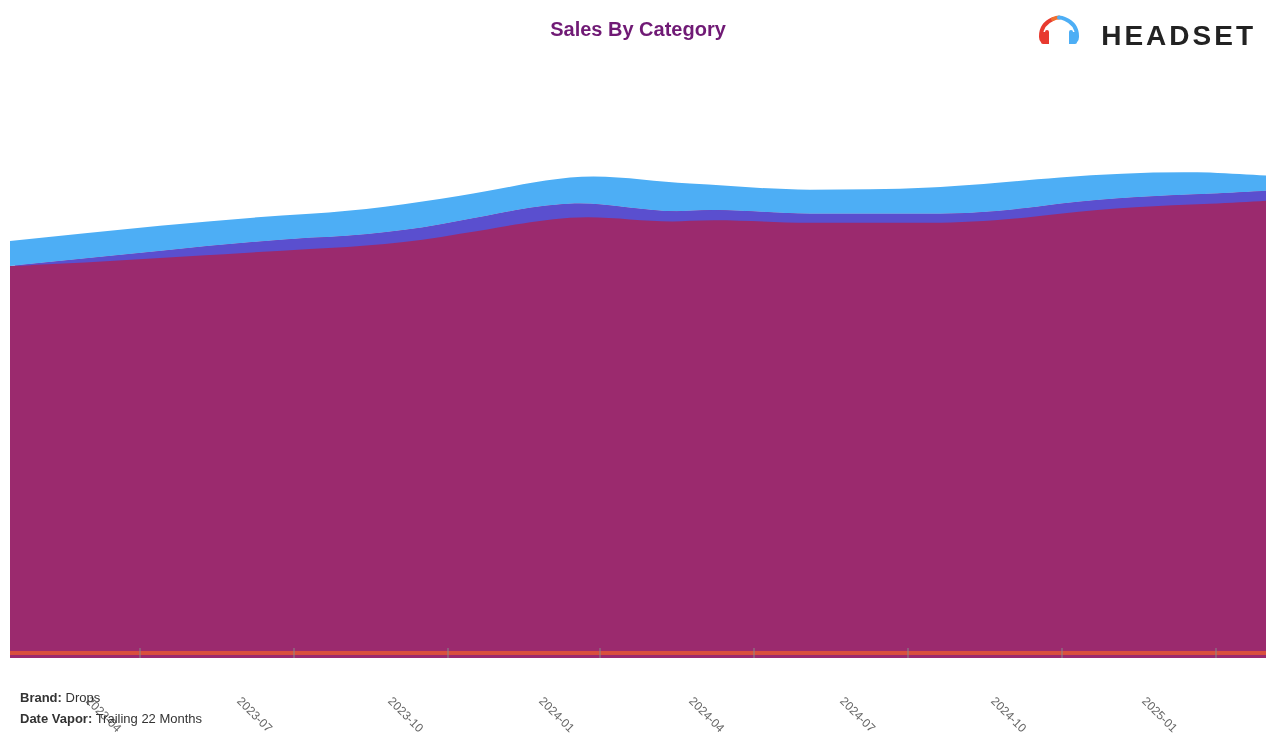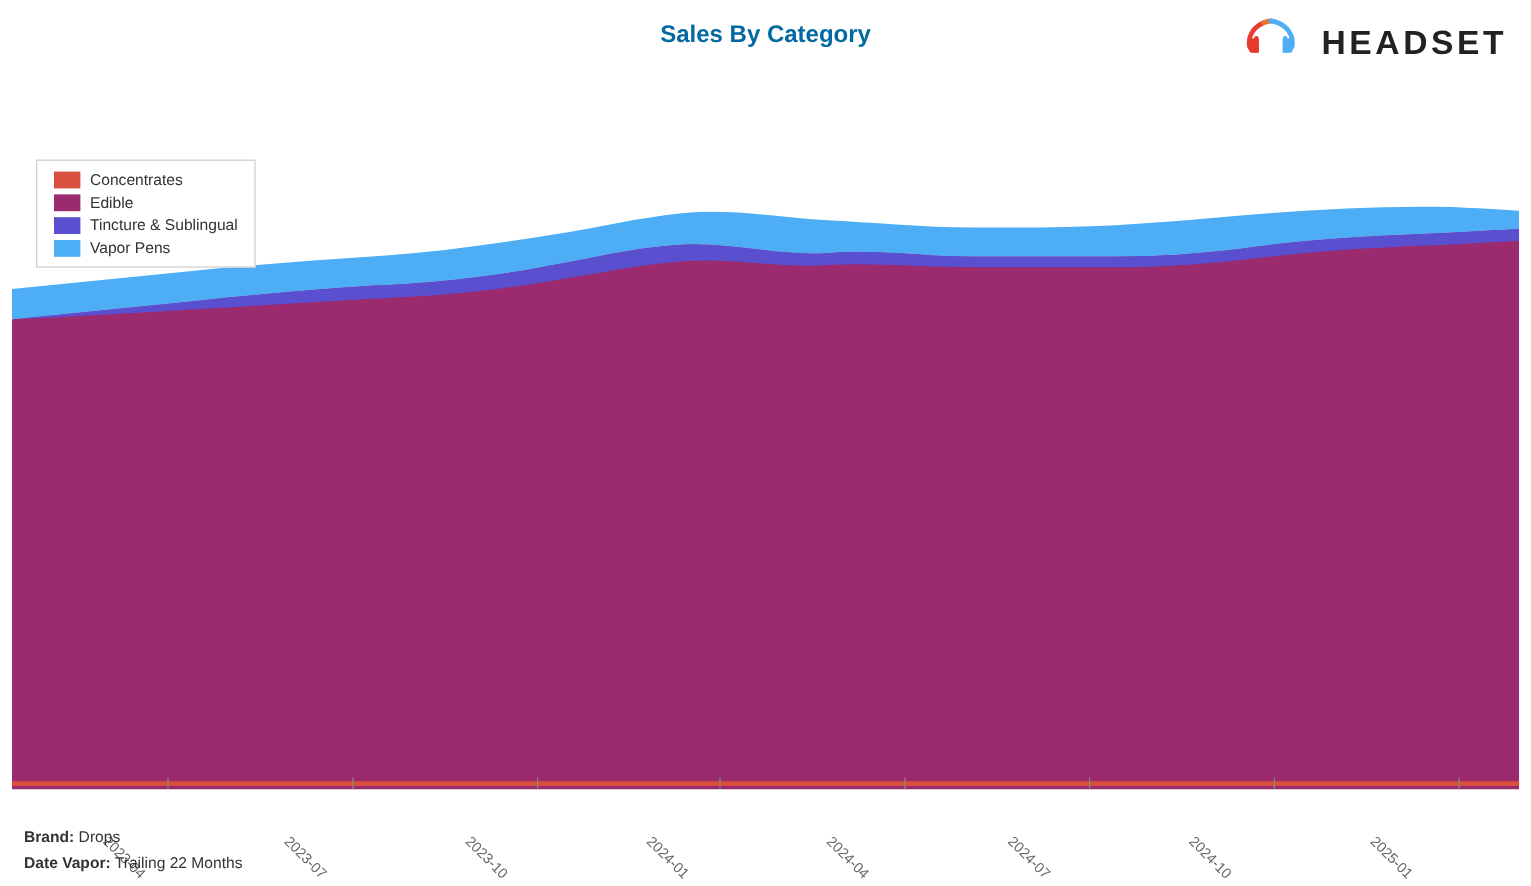--- a/index.html
+++ b/index.html
@@ -40,21 +40,21 @@
       font-family: Arial, sans-serif;
     }
     .chart-title {
       position: absolute;
       top: 18px;
       left: 0;
       right: 0;
       text-align: center;
       font-size: 20px;
       font-weight: bold;
-      color: #0369a1;
+      color: #701a75;
     }
     .chart-area {
       position: absolute;
       top: 65px;
       left: 10px;
       right: 10px;
       bottom: 80px;
     }
     .legend {
       position: absolute;
@@ -209,38 +209,20 @@
       <line x1="284" y1="580" x2="284" y2="590" stroke="#888" stroke-width="1"></line>
       <line x1="438" y1="580" x2="438" y2="590" stroke="#888" stroke-width="1"></line>
       <line x1="590" y1="580" x2="590" y2="590" stroke="#888" stroke-width="1"></line>
       <line x1="744" y1="580" x2="744" y2="590" stroke="#888" stroke-width="1"></line>
       <line x1="898" y1="580" x2="898" y2="590" stroke="#888" stroke-width="1"></line>
       <line x1="1052" y1="580" x2="1052" y2="590" stroke="#888" stroke-width="1"></line>
       <line x1="1206" y1="580" x2="1206" y2="590" stroke="#888" stroke-width="1"></line>
     </svg>
 
     
-    <div class="legend">
-      <div class="legend-item">
-        <span class="legend-color" style="background:#d94f3d;"></span>
-        <span>Concentrates</span>
-      </div>
-      <div class="legend-item">
-        <span class="legend-color" style="background:#9b2a6e;"></span>
-        <span>Edible</span>
-      </div>
-      <div class="legend-item">
-        <span class="legend-color" style="background:#5a4fcf;"></span>
-        <span>Tincture &amp; Sublingual</span>
-      </div>
-      <div class="legend-item">
-        <span class="legend-color" style="background:#4daef5;"></span>
-        <span>Vapor Pens</span>
-      </div>
-    </div>
 
     
     <div style="position:absolute; bottom:-50px; left:0; right:0; display:flex; justify-content:space-around; padding: 0 10px;">
       <span class="x-tick" style="font-size:12px;color:#666;transform:rotate(45deg);display:inline-block;transform-origin:top left;margin-left:20px;">2023-04</span>
       <span class="x-tick" style="font-size:12px;color:#666;transform:rotate(45deg);display:inline-block;transform-origin:top left;">2023-07</span>
       <span class="x-tick" style="font-size:12px;color:#666;transform:rotate(45deg);display:inline-block;transform-origin:top left;">2023-10</span>
       <span class="x-tick" style="font-size:12px;color:#666;transform:rotate(45deg);display:inline-block;transform-origin:top left;">2024-01</span>
       <span class="x-tick" style="font-size:12px;color:#666;transform:rotate(45deg);display:inline-block;transform-origin:top left;">2024-04</span>
       <span class="x-tick" style="font-size:12px;color:#666;transform:rotate(45deg);display:inline-block;transform-origin:top left;">2024-07</span>
       <span class="x-tick" style="font-size:12px;color:#666;transform:rotate(45deg);display:inline-block;transform-origin:top left;">2024-10</span>

